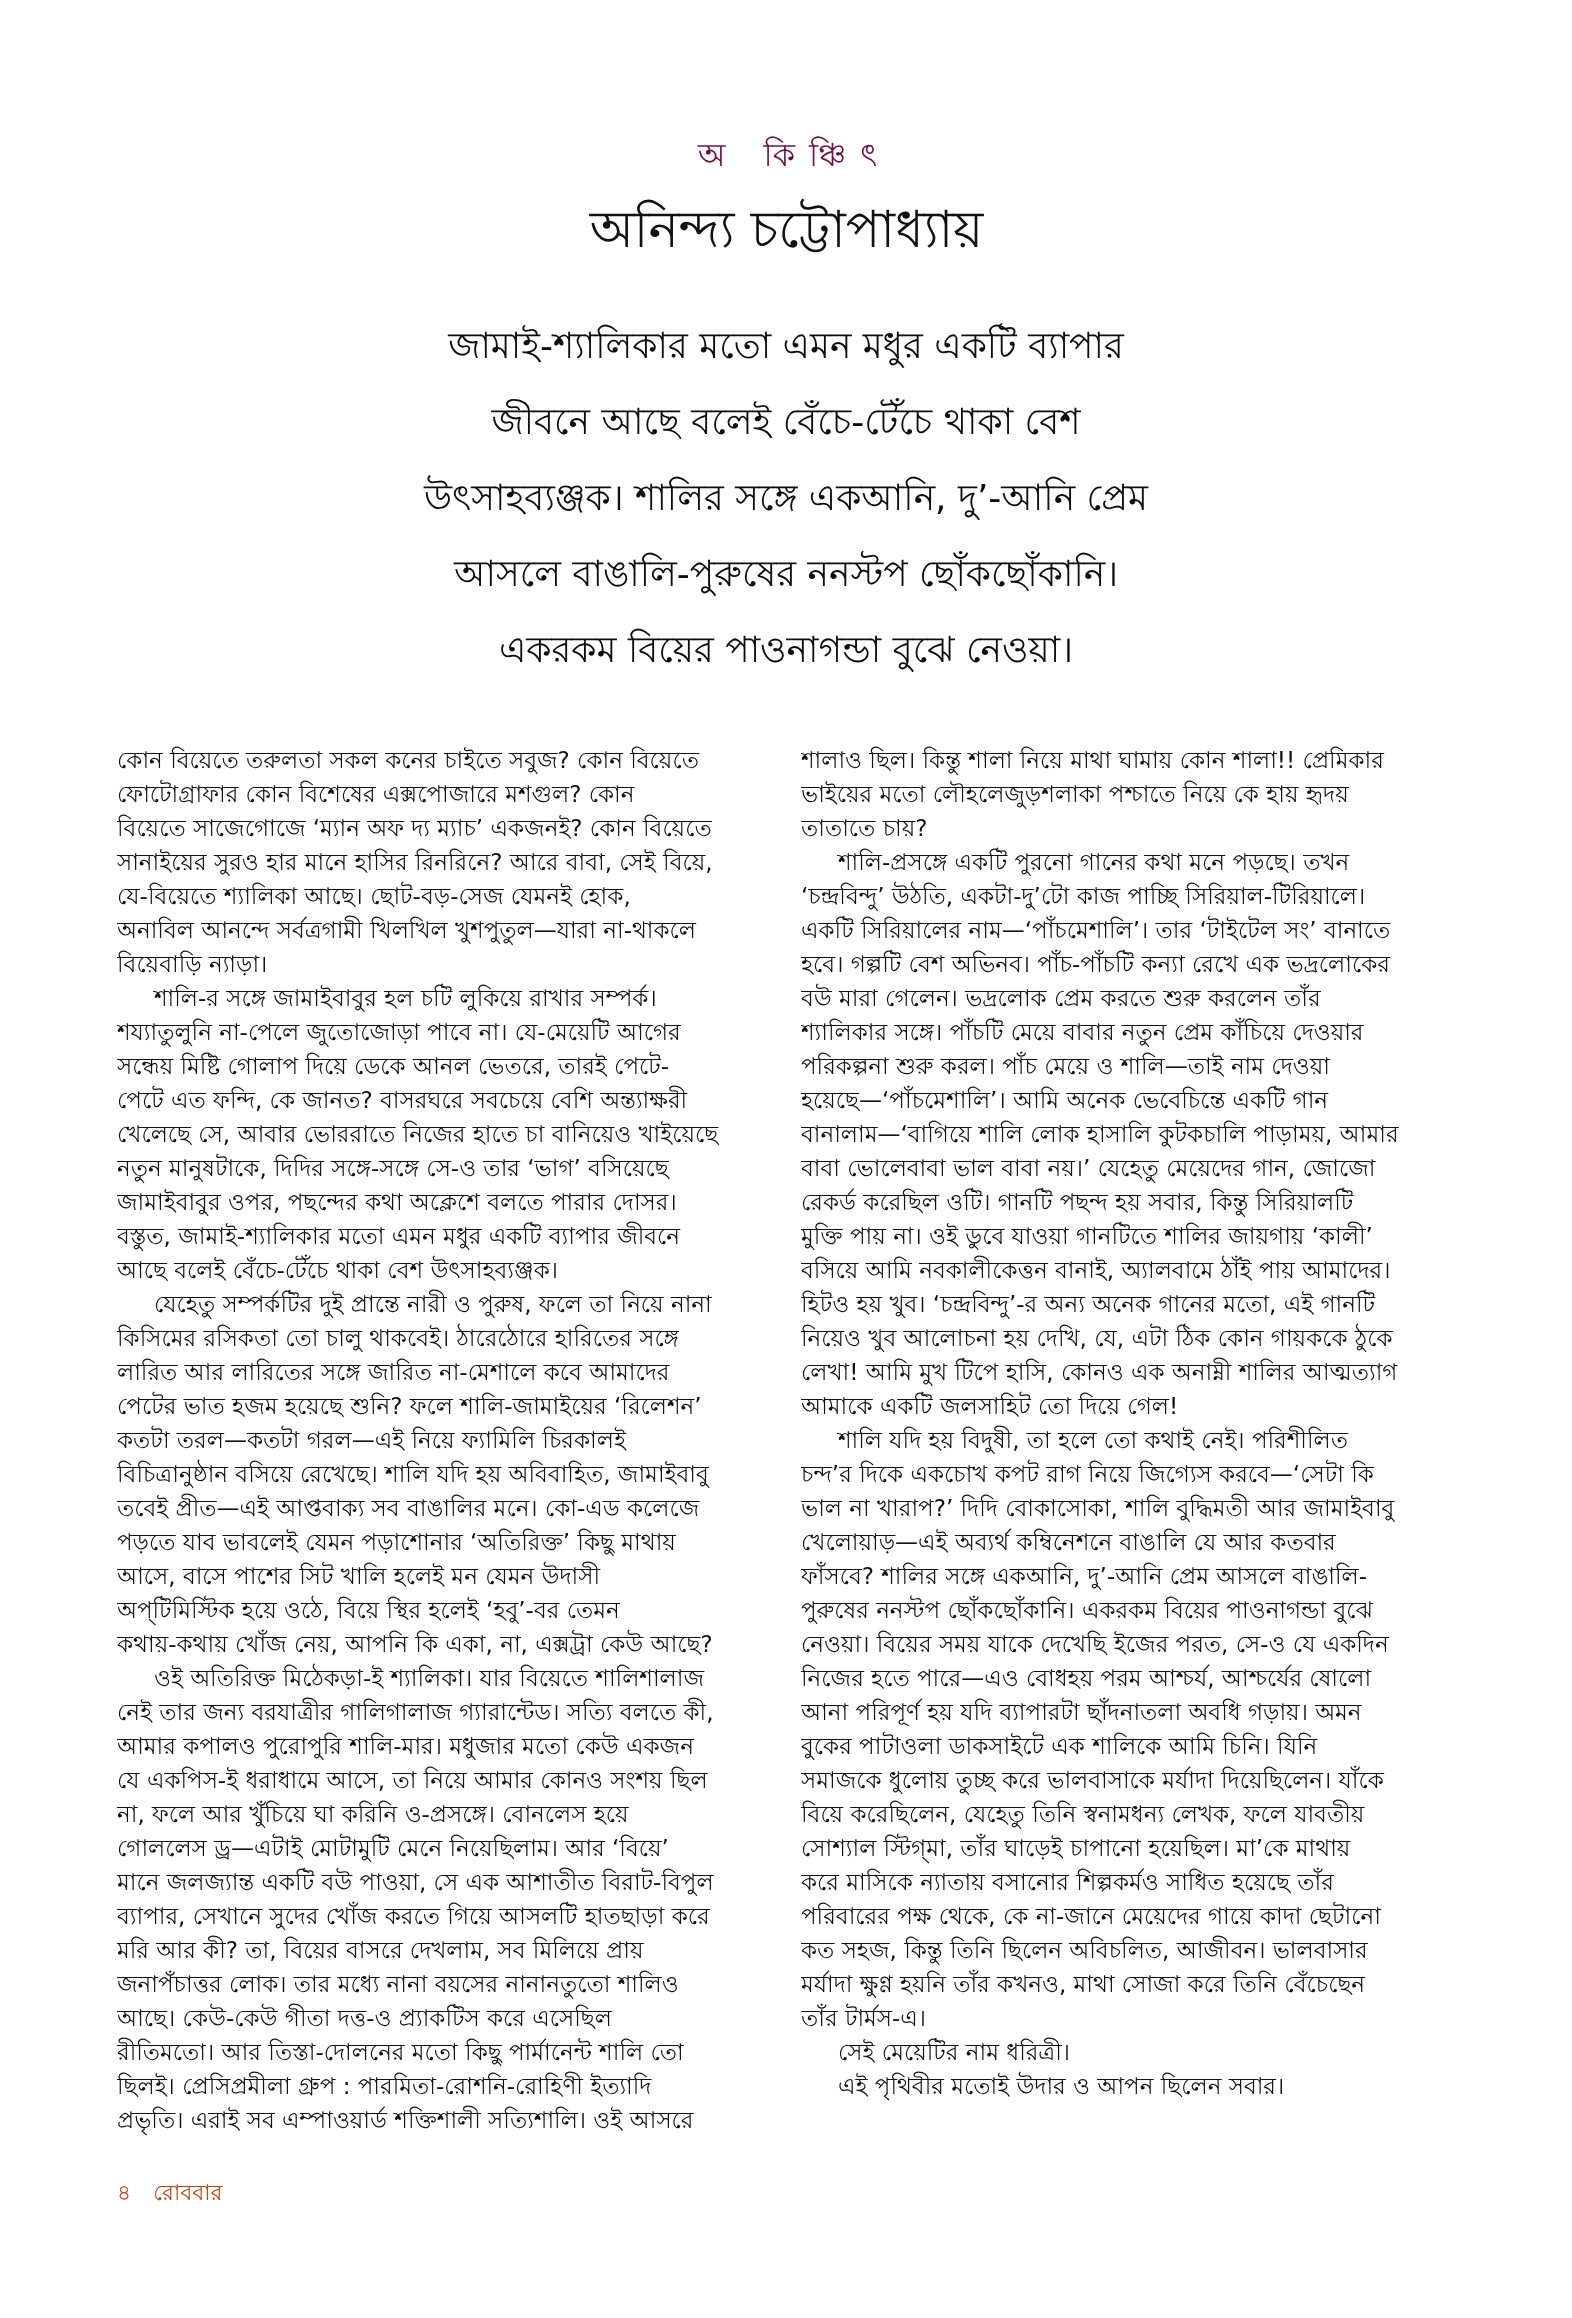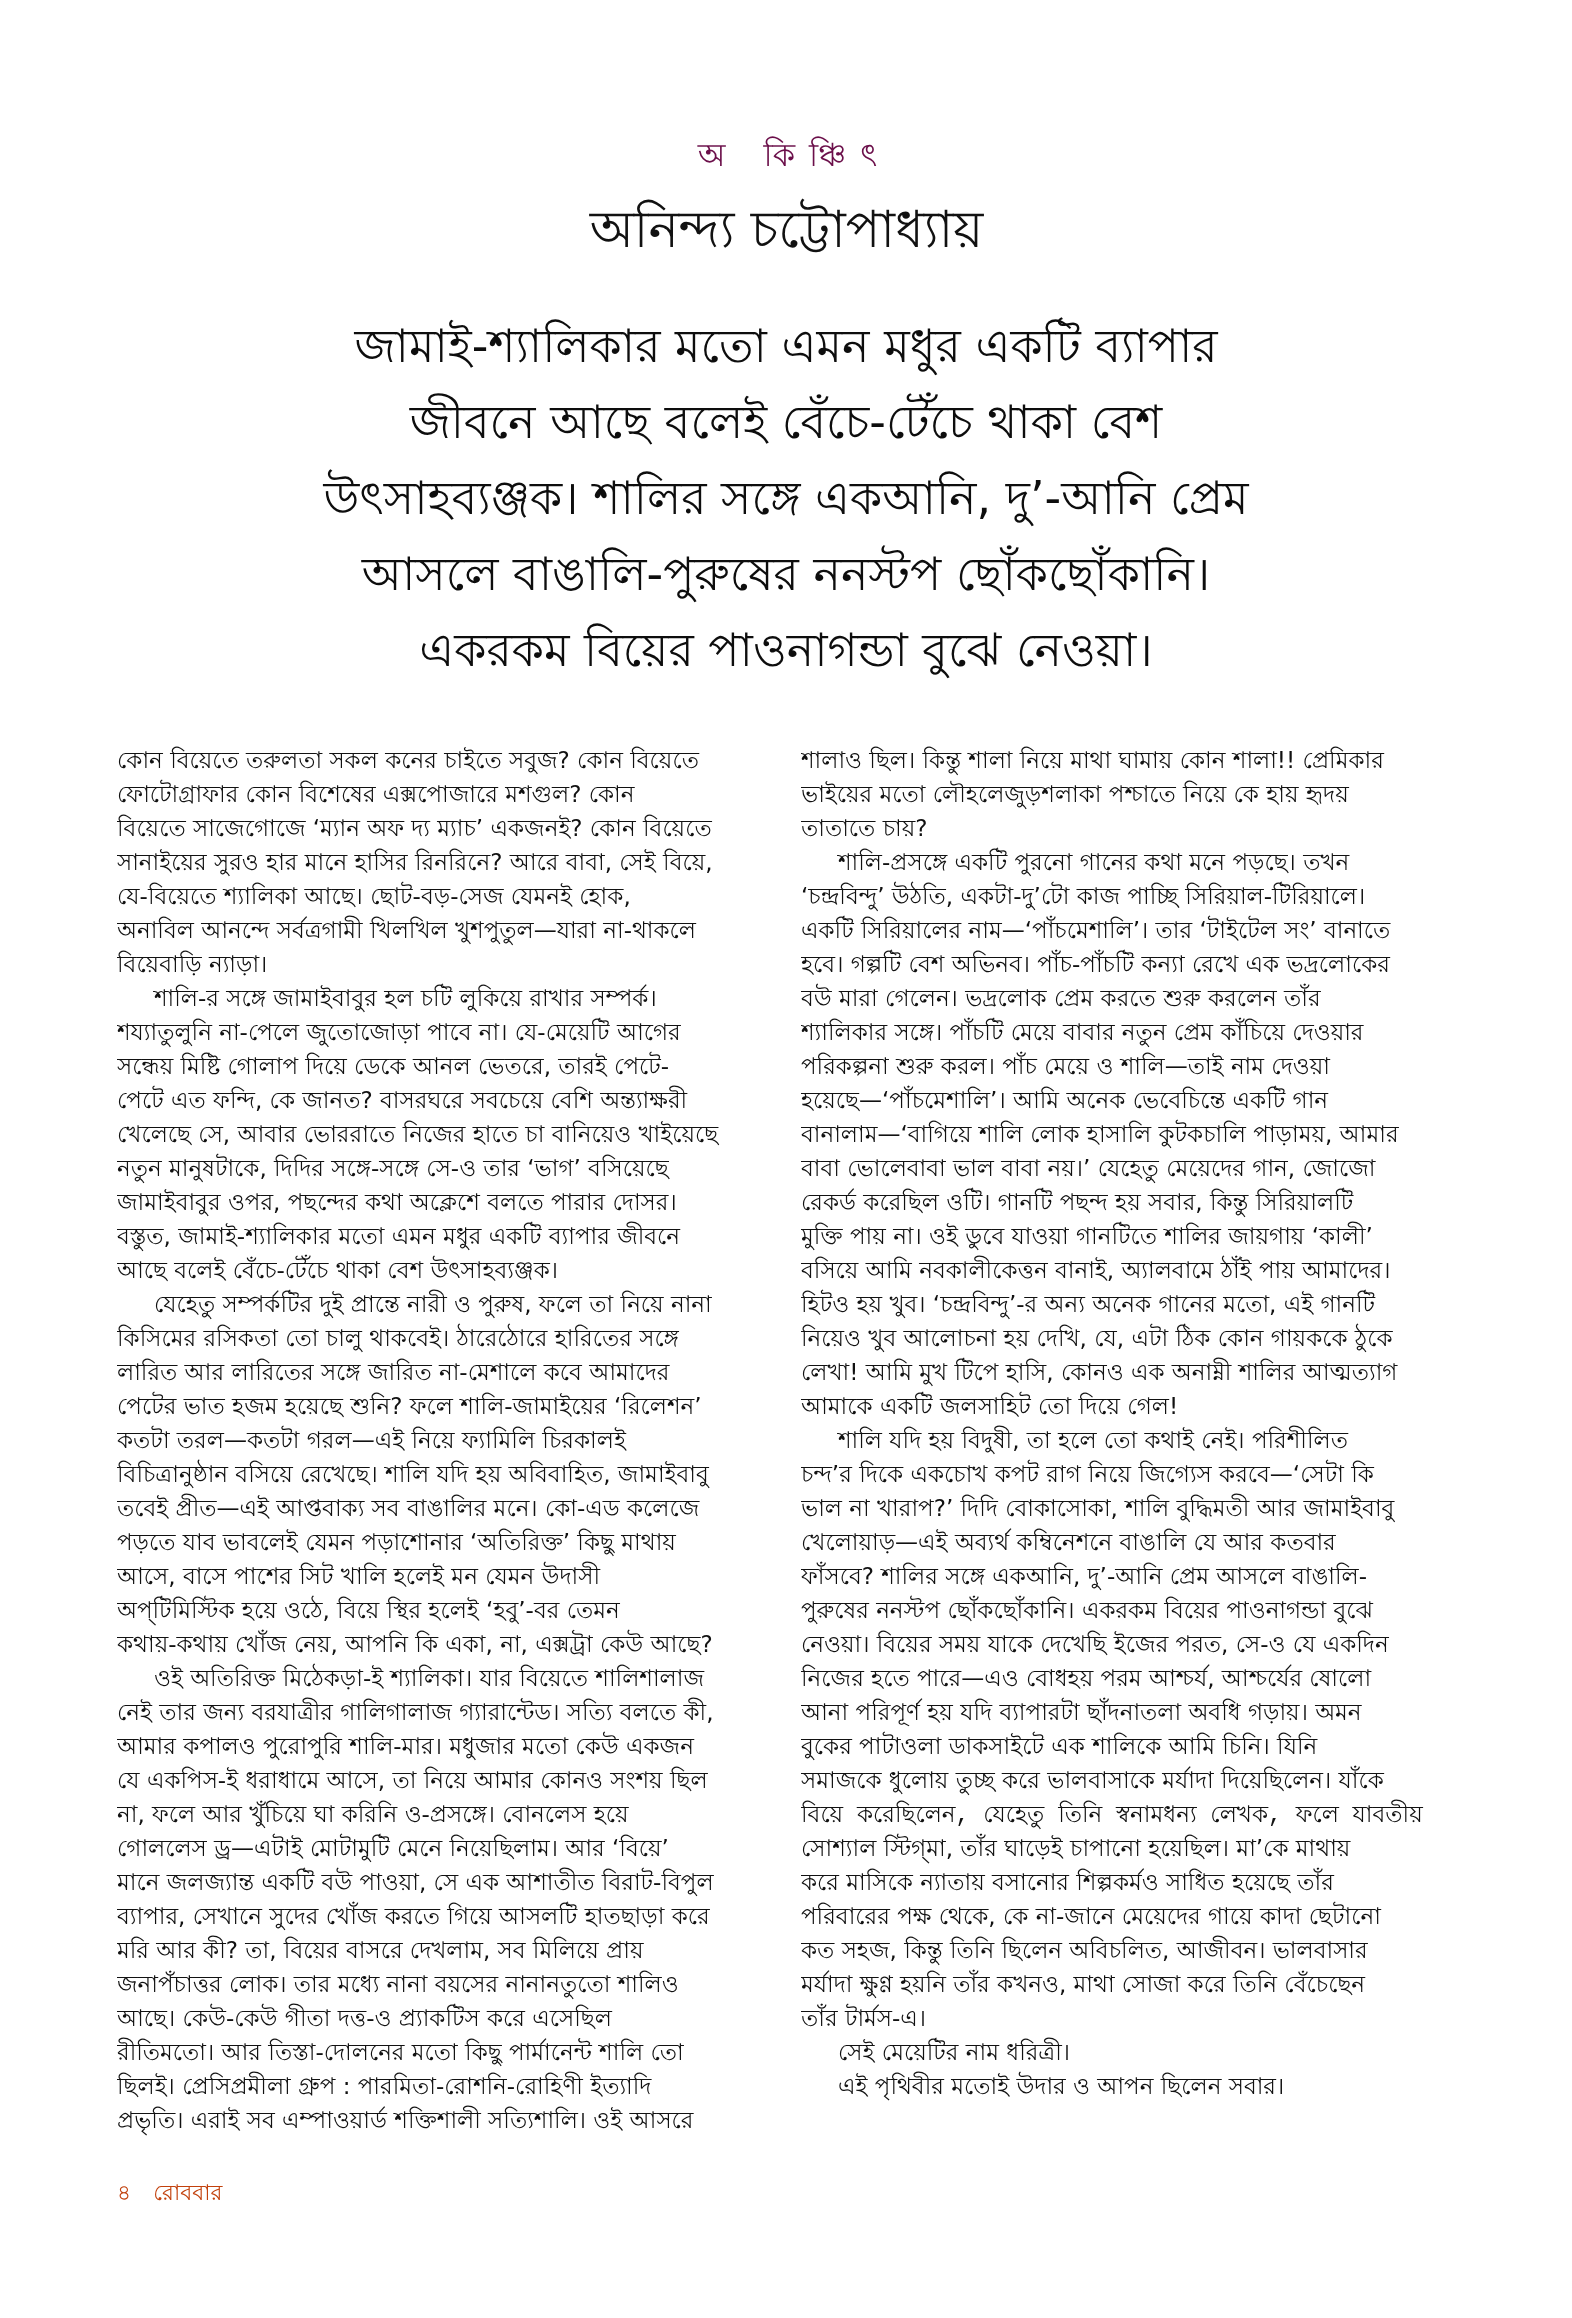--- a/index.html
+++ b/index.html
@@ -12,21 +12,21 @@
     font-size: 32px; letter-spacing: 14px; color: #6b0f4a; line-height: 46px;
   }
   .author {
     position: absolute; left: 0; width: 1573px; top: 191px; text-align: center;
     font-size: 51px; line-height: 77px; color: #111111;
   }
   .pullquote {
     position: absolute; left: 200px; width: 1172px; top: 308px; text-align: center;
   }
   .pullquote .pq-line {
-    display: block; font-size: 46px; line-height: 76px; white-space: nowrap; color: #0d0d0d;
+    display: block; font-size: 36px; line-height: 76px; white-space: nowrap; color: #0d0d0d;
   }
   .col {
     position: absolute; top: 743px; width: 677px;
   }
   .col.left { left: 117px; }
   .col.right { left: 801px; }
   .line {
     display: block; font-size: 23px; line-height: 34px; white-space: nowrap;
     text-align: justify; color: #111111; height: 34px; overflow: hidden;
   }
@@ -119,21 +119,21 @@
       <span class="line"><span style="display: inline-block; white-space: nowrap; transform-origin: left center;">চন্দ’র দিকে একচোখ কপট রাগ নিয়ে জিগ্যেস করবে—‘সেটা কি</span></span>
       <span class="line"><span style="display: inline-block; white-space: nowrap; transform-origin: left center;">ভাল না খারাপ?’ দিদি বোকাসোকা, শালি বুদ্ধিমতী আর জামাইবাবু</span></span>
       <span class="line"><span style="display: inline-block; white-space: nowrap; transform-origin: left center;">খেলোয়াড়—এই অব্যর্থ কম্বিনেশনে বাঙালি যে আর কতবার</span></span>
       <span class="line"><span style="display: inline-block; white-space: nowrap; transform-origin: left center;">ফাঁসবে? শালির সঙ্গে একআনি, দু’-আনি প্রেম আসলে বাঙালি-</span></span>
       <span class="line"><span style="display: inline-block; white-space: nowrap; transform-origin: left center;">পুরুষের ননস্টপ ছোঁকছোঁকানি। একরকম বিয়ের পাওনাগন্ডা বুঝে</span></span>
       <span class="line"><span style="display: inline-block; white-space: nowrap; transform-origin: left center;">নেওয়া। বিয়ের সময় যাকে দেখেছি ইজের পরত, সে-ও যে একদিন</span></span>
       <span class="line"><span style="display: inline-block; white-space: nowrap; transform-origin: left center;">নিজের হতে পারে—এও বোধহয় পরম আশ্চর্য, আশ্চর্যের ষোলো</span></span>
       <span class="line"><span style="display: inline-block; white-space: nowrap; transform-origin: left center;">আনা পরিপূর্ণ হয় যদি ব্যাপারটা ছাঁদনাতলা অবধি গড়ায়। অমন</span></span>
       <span class="line"><span style="display: inline-block; white-space: nowrap; transform-origin: left center;">বুকের পাটাওলা ডাকসাইটে এক শালিকে আমি চিনি। যিনি</span></span>
       <span class="line"><span style="display: inline-block; white-space: nowrap; transform-origin: left center;">সমাজকে ধুলোয় তুচ্ছ করে ভালবাসাকে মর্যাদা দিয়েছিলেন। যাঁকে</span></span>
-      <span class="line"><span style="display: inline-block; white-space: nowrap; transform-origin: left center; font-family: Liberation Mono, monospace;">বিয়ে করেছিলেন, যেহেতু তিনি স্বনামধন্য লেখক, ফলে যাবতীয়</span></span>
+      <span class="line"><span style="display: inline-block; white-space: nowrap; transform-origin: left center;">বিয়ে করেছিলেন, যেহেতু তিনি স্বনামধন্য লেখক, ফলে যাবতীয়</span></span>
       <span class="line"><span style="display: inline-block; white-space: nowrap; transform-origin: left center;">সোশ্যাল স্টিগ্‌মা, তাঁর ঘাড়েই চাপানো হয়েছিল। মা’কে মাথায়</span></span>
       <span class="line"><span style="display: inline-block; white-space: nowrap; transform-origin: left center;">করে মাসিকে ন্যাতায় বসানোর শিল্পকর্মও সাধিত হয়েছে তাঁর</span></span>
       <span class="line"><span style="display: inline-block; white-space: nowrap; transform-origin: left center;">পরিবারের পক্ষ থেকে, কে না-জানে মেয়েদের গায়ে কাদা ছেটানো</span></span>
       <span class="line"><span style="display: inline-block; white-space: nowrap; transform-origin: left center;">কত সহজ, কিন্তু তিনি ছিলেন অবিচলিত, আজীবন। ভালবাসার</span></span>
       <span class="line"><span style="display: inline-block; white-space: nowrap; transform-origin: left center;">মর্যাদা ক্ষুণ্ণ হয়নি তাঁর কখনও, মাথা সোজা করে তিনি বেঁচেছেন</span></span>
       <span class="line"><span style="display: inline-block; white-space: nowrap; transform-origin: left center;">তাঁর টার্মস-এ।</span></span>
       <span class="line indent"><span style="display: inline-block; white-space: nowrap; transform-origin: left center;">সেই মেয়েটির নাম ধরিত্রী।</span></span>
       <span class="line indent"><span style="display: inline-block; white-space: nowrap; transform-origin: left center;">এই পৃথিবীর মতোই উদার ও আপন ছিলেন সবার।</span></span>
     </div>
 

